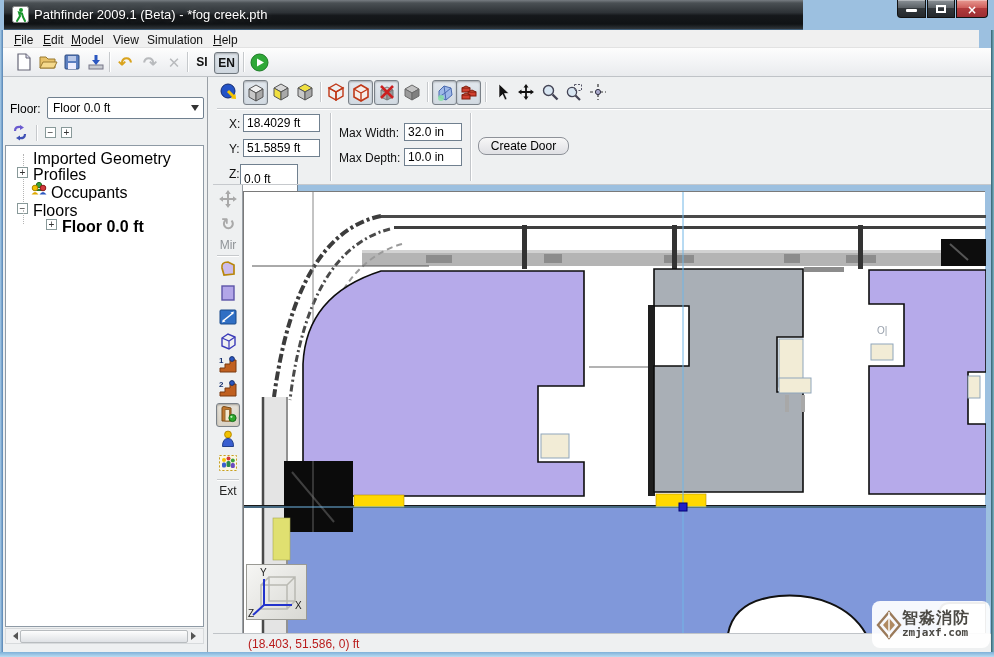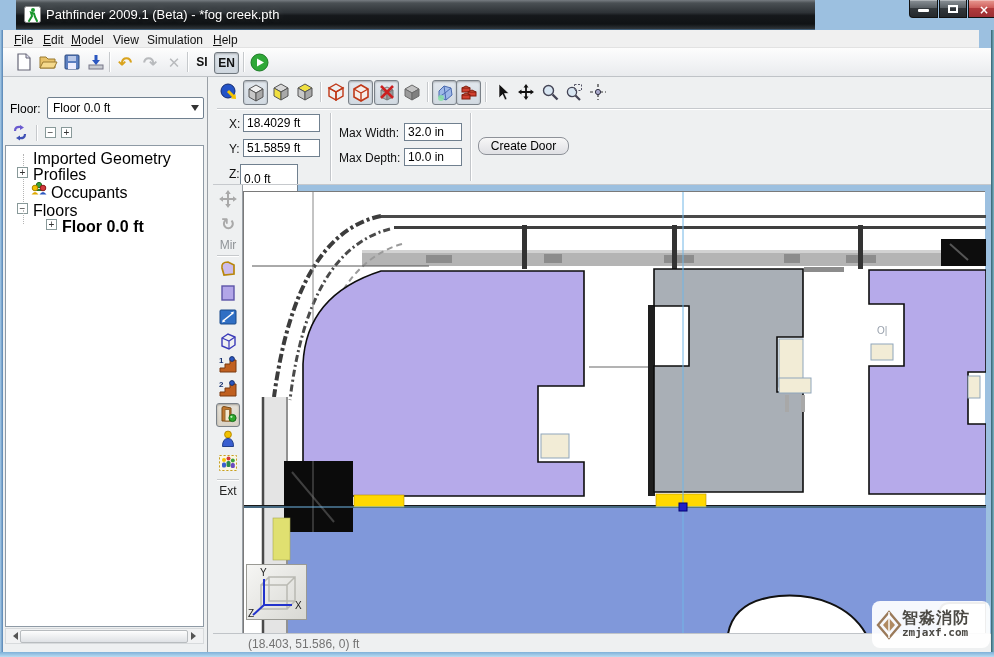--- a/index.html
+++ b/index.html
@@ -1,21 +1,21 @@
 <!DOCTYPE html>
 <html><head>
 <meta charset="utf-8">
 <style>
   * { margin:0; padding:0; box-sizing:border-box; }
   html,body { width:994px; height:657px; overflow:hidden; font-family:"Liberation Sans",sans-serif; }
   body { background:#9cc0e0; position:relative; }
   .abs { position:absolute; }
 
   
-  #titlebar { left:16px; top:0; width:799px; height:30px;
+  #titlebar { left:4px; top:0; width:799px; height:30px;
     background:linear-gradient(180deg,#777d82 0%,#4a5054 10%,#2d3236 42%,#15181b 52%,#101315 80%,#2e3438 96%,#4a7aa5 100%); }
   #title-text { left:30px; top:7px; color:#fff; font-size:13px; text-shadow:0 1px 3px #000, 0 0 6px rgba(255,255,255,.25); white-space:nowrap; }
   #app-icon { left:8px; top:6px; width:17px; height:17px; }
   .winbtn { top:0; height:18px; border:1px solid #111; border-top:none;
     background:linear-gradient(180deg,#8b9298 0%,#5b6166 45%,#33383c 50%,#24282c 100%); 
     color:#fff; text-align:center; box-shadow:inset 0 1px 0 rgba(255,255,255,.35); }
   #btn-min { left:893px; width:29px; border-bottom-left-radius:4px; }
   #btn-max { left:923px; width:28px; }
   #btn-close { left:952px; width:32px; border-bottom-right-radius:4px;
     background:linear-gradient(180deg,#e89a92 0%,#cf5f5c 45%,#b03a3c 50%,#9c2e33 100%); }
@@ -68,21 +68,21 @@
   #palette { left:213px; top:185px; width:30px; height:448px; background:#eef0f1; border-right:1px solid #9aa0a6; }
   .palbtn { position:absolute; left:3px; width:24px; height:24px; text-align:center; }
   .palbtn.pressed { border:1px solid #7a8188; border-radius:3px; background:linear-gradient(180deg,#e6e2d8,#d8d2c6); box-shadow:inset 0 1px 2px rgba(0,0,0,.3); }
   .paltext { position:absolute; left:0; width:30px; text-align:center; font-size:12px; }
   .palsep { position:absolute; left:4px; width:22px; height:1px; background:#c6c9cc; box-shadow:0 1px 0 #fff; }
 
   
   #canvas { left:243px; top:191px; width:742px; height:442px; background:#fff; border-top:1px solid #7a7a7a; border-left:1px solid #7a7a7a; }
   #axis-widget { left:246px; top:564px; width:61px; height:56px; background:linear-gradient(135deg,#f6f6f4,#d8d8d3); border:1px solid #9a9a94; }
   #statusbar { left:213px; top:633px; width:778px; height:19px; background:#eef0f1; border-top:1px solid #c0c4c8; }
-  #status-coords { left:35px; top:3px; font-size:12px; color:#737373; }
+  #status-coords { left:35px; top:3px; font-size:12px; color:#b91c1c; }
   #watermark { left:872px; top:601px; width:118px; height:47px; background:rgba(255,255,255,.93); border-radius:8px; display:flex; align-items:center; padding:2px 4px; }
   #wm-text { line-height:1.05; color:#4c4a45; }
   #wm-title { font-size:16px; font-weight:bold; letter-spacing:1px; }
   #wm-site { font-size:11px; font-weight:bold; font-family:"DejaVu Sans Mono",monospace; }
 </style>
 </head>
 <body>
 
 <div class="abs" id="titlebar">
   <svg class="abs" id="app-icon" viewBox="0 0 17 17">

